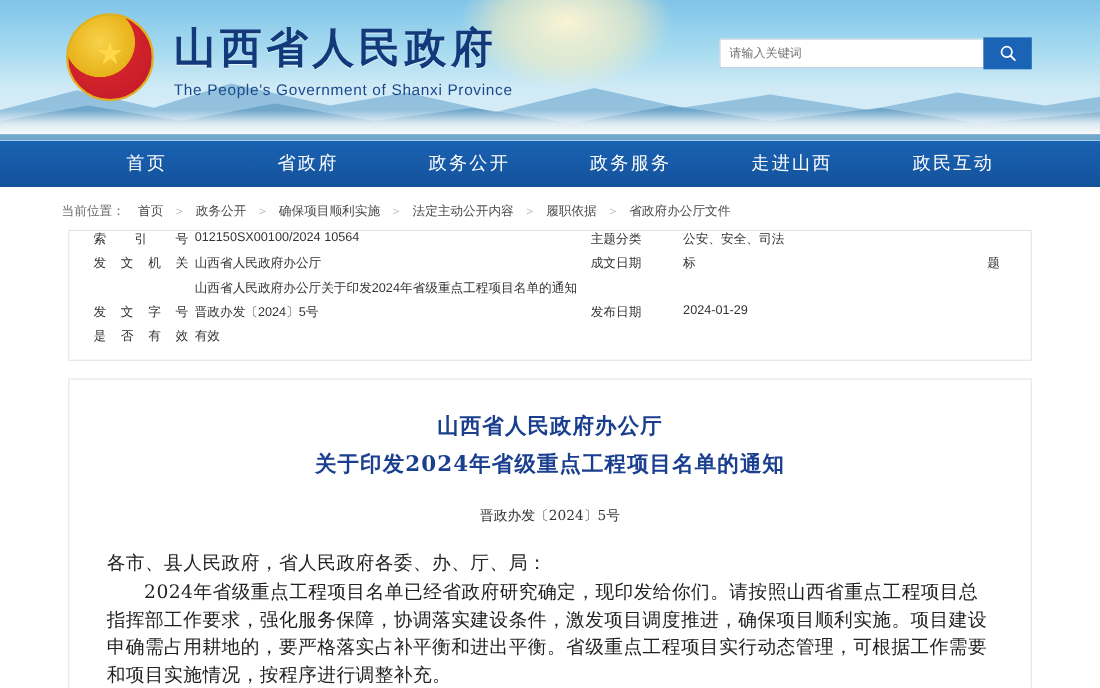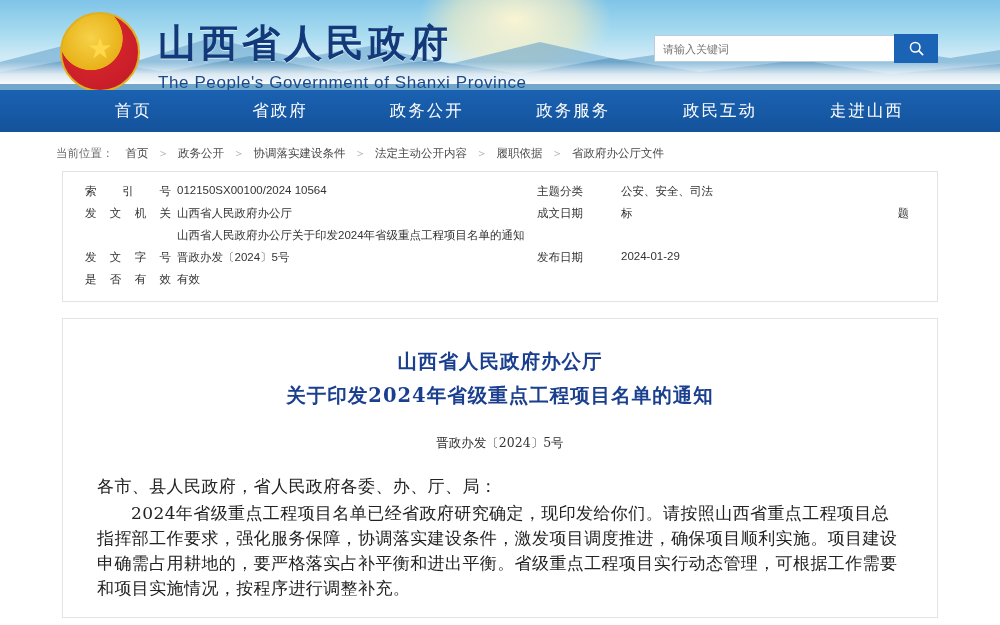--- a/index.html
+++ b/index.html
@@ -6,21 +6,21 @@
   html, body {
     width: 1000px; height: 625px;
     font-family: "Liberation Sans", "DejaVu Sans", sans-serif;
     background: #ffffff;
     overflow: hidden;
   }
 
   
   .banner {
     position: relative;
-    width: 1000px; height: 90px;
+    width: 1000px; height: 128px;
     background: linear-gradient(to bottom, #7fc4e8 0%, #a9dcf0 38%, #cfeaf6 62%, #dff0f8 100%);
     overflow: hidden;
   }
   .sun {
     position: absolute; left: 420px; top: -40px;
     width: 190px; height: 120px;
     background: radial-gradient(ellipse at center, rgba(255,246,210,0.95) 0%, rgba(255,240,190,0.55) 45%, rgba(255,255,255,0) 72%);
   }
   .mountain {
     position: absolute; bottom: 0; left: 0; width: 1000px; height: 62px;
@@ -48,21 +48,21 @@
   .site-title {
     position: absolute; left: 158px; top: 18px;
   }
   .site-title .cn {
     font-family: "DejaVu Serif", "Liberation Serif", serif;
     font-size: 38px; font-weight: bold; color: #123a7a;
     letter-spacing: 4px;
     text-shadow: 0 1px 0 rgba(255,255,255,0.6);
   }
   .site-title .en {
-    font-size: 17px; color: #1b4a8c; letter-spacing: 0.6px;
+    font-size: 14px; color: #1b4a8c; letter-spacing: 0.6px;
     margin-top: 4px;
   }
   .searchbox {
     position: absolute; right: 62px; top: 34px;
     display: flex; align-items: center; padding-left: 33px;
   }
   .searchbox input {
     width: 240px; height: 27px;
     border: 1px solid #b9cddd; border-right: none;
     background: #ffffff;
@@ -105,21 +105,21 @@
   }
   .crumb .label { color: #6b6b6b; margin-right: 12px; }
   .crumb a { color: #4a4a4a; text-decoration: none; cursor: pointer; }
   .crumb .sep { margin: 0 9px; color: #b0b0b0; }
 
   
   .meta-card {
     width: 876px; margin: 0 auto;
     border: 1px solid #e3e3e3;
     background: #fff;
-    padding: 12px 22px 14px 22px;
+    padding: 0 22px 14px 22px;
   }
   .meta-grid {
     display: grid;
     grid-template-columns: 92px 360px 84px auto;
     row-gap: 7px;
     font-size: 11.5px; color: #333;
   }
   .mk {
     color: #333; letter-spacing: 6px; text-align: justify;
     text-align-last: justify;
@@ -197,33 +197,33 @@
     </button>
   </div>
 </div>
 
 <div class="nav">
   <div class="nav-inner">
     <div class="nav-item">首页</div>
     <div class="nav-item">省政府</div>
     <div class="nav-item">政务公开</div>
     <div class="nav-item">政务服务</div>
+    <div class="nav-item">走进山西</div>
     <div class="nav-item">政民互动</div>
-    <div class="nav-item">走进山西</div>
   </div>
 </div>
 
 <div class="crumb-wrap">
   <div class="crumb">
     <span class="label">当前位置：</span>
     <a>首页</a>
     <span class="sep">＞</span>
     <a>政务公开</a>
     <span class="sep">＞</span>
-    <a>协调落实建设条件</a>
+    <a>确保项目顺利实施</a>
     <span class="sep">＞</span>
     <a>法定主动公开内容</a>
     <span class="sep">＞</span>
     <a>履职依据</a>
     <span class="sep">＞</span>
     <a>省政府办公厅文件</a>
   </div>
 </div>
 
 <div class="meta-card">

